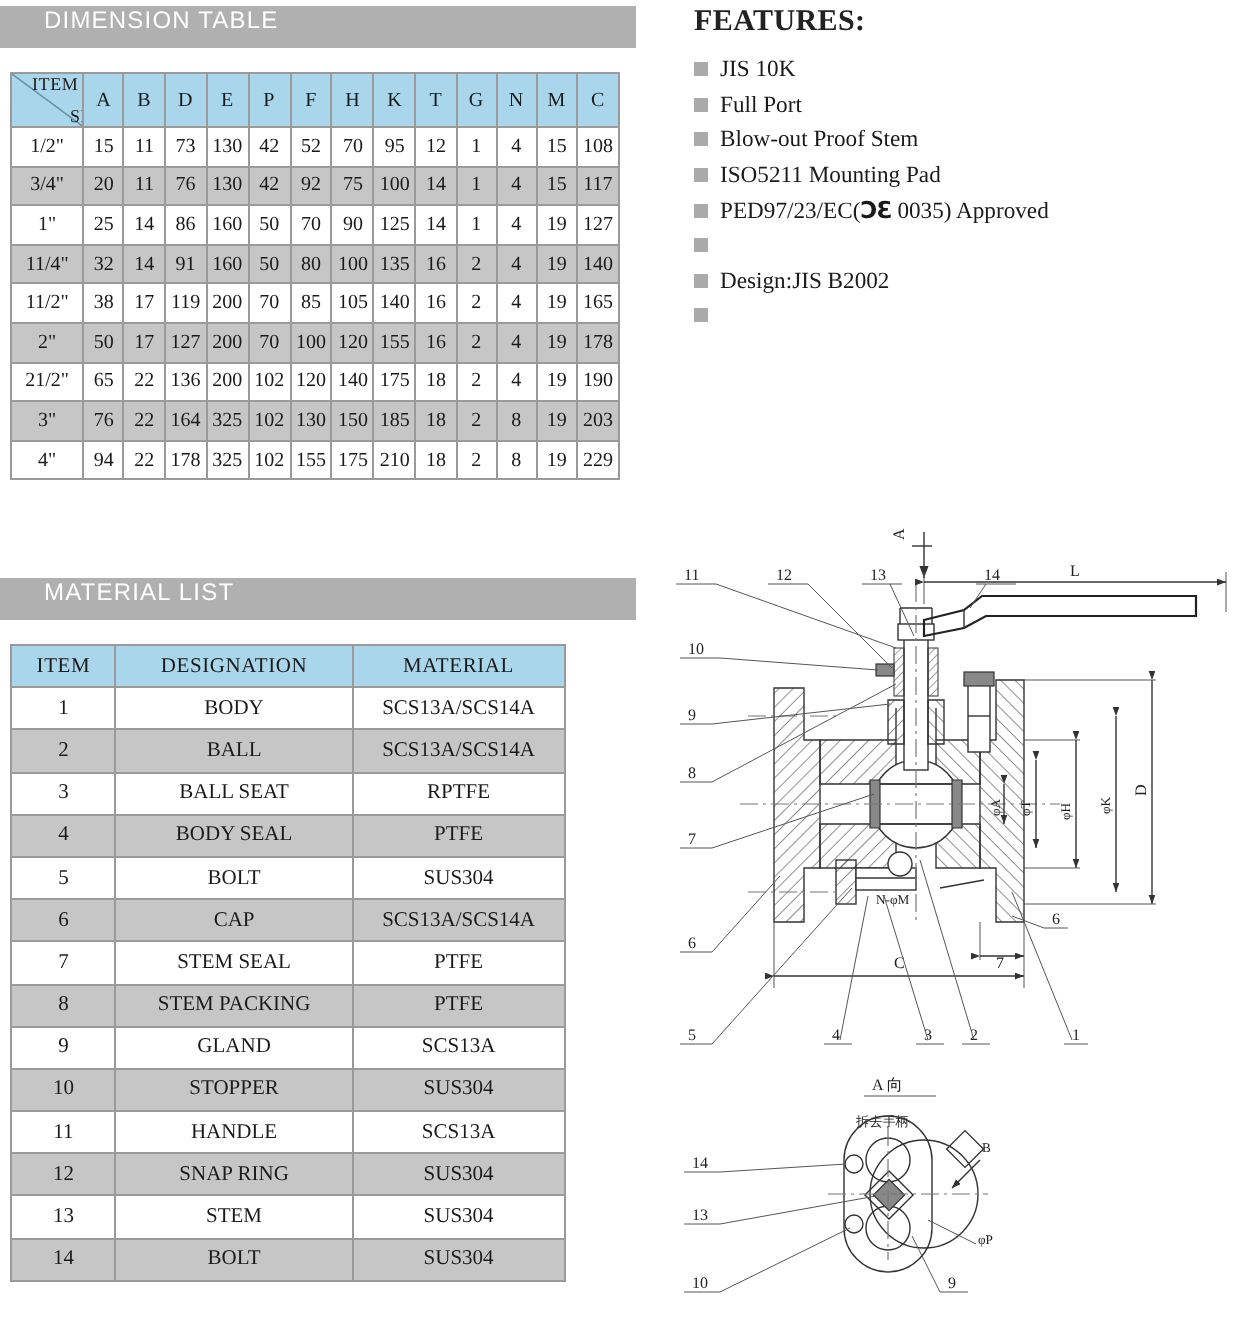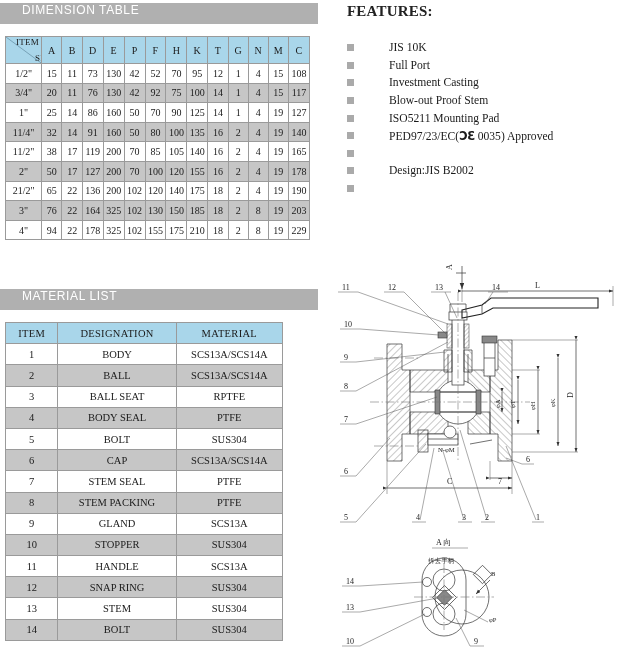--- a/index.html
+++ b/index.html
@@ -103,36 +103,35 @@
   #features {
     position: absolute;
     left: 336px;
     top: 0px;
     width: 285px;
   }
   #features .features-title {
     font-size: 15px;
     font-weight: bold;
     color: #222222;
-    margin: 3px 0 19px 11px;
+    margin: 3px 0 6px 11px;
     letter-spacing: 0.2px;
   }
   #features ul {
     list-style: none;
     margin: 0;
     padding: 0 0 0 11px;
   }
   #features li {
     display: flex;
     align-items: center;
     font-size: 11.6px;
     color: #1a1a1a;
     height: 17.6px;
     white-space: nowrap;
-    gap: 29px;
   }
   #features .bullet {
     width: 7px;
     height: 7px;
     background: #aaaaaa;
     margin-right: 6px;
     flex: none;
   }
   .ce-mark {
     font-family: "DejaVu Sans", sans-serif;
@@ -426,24 +425,20 @@
 <div id="features">
   <div class="features-title">FEATURES:</div>
   <ul id="features-list">
       <li>
         <span class="bullet"></span>
         <span>JIS 10K</span>
       </li>
       <li>
         <span class="bullet"></span>
         <span>Full  Port</span>
-      </li>
-      <li>
-        <span class="bullet"></span>
-        <span>Investment Casting</span>
       </li>
       <li>
         <span class="bullet"></span>
         <span>Blow-out Proof Stem</span>
       </li>
       <li>
         <span class="bullet"></span>
         <span>ISO5211 Mounting Pad</span>
       </li>
       <li>

